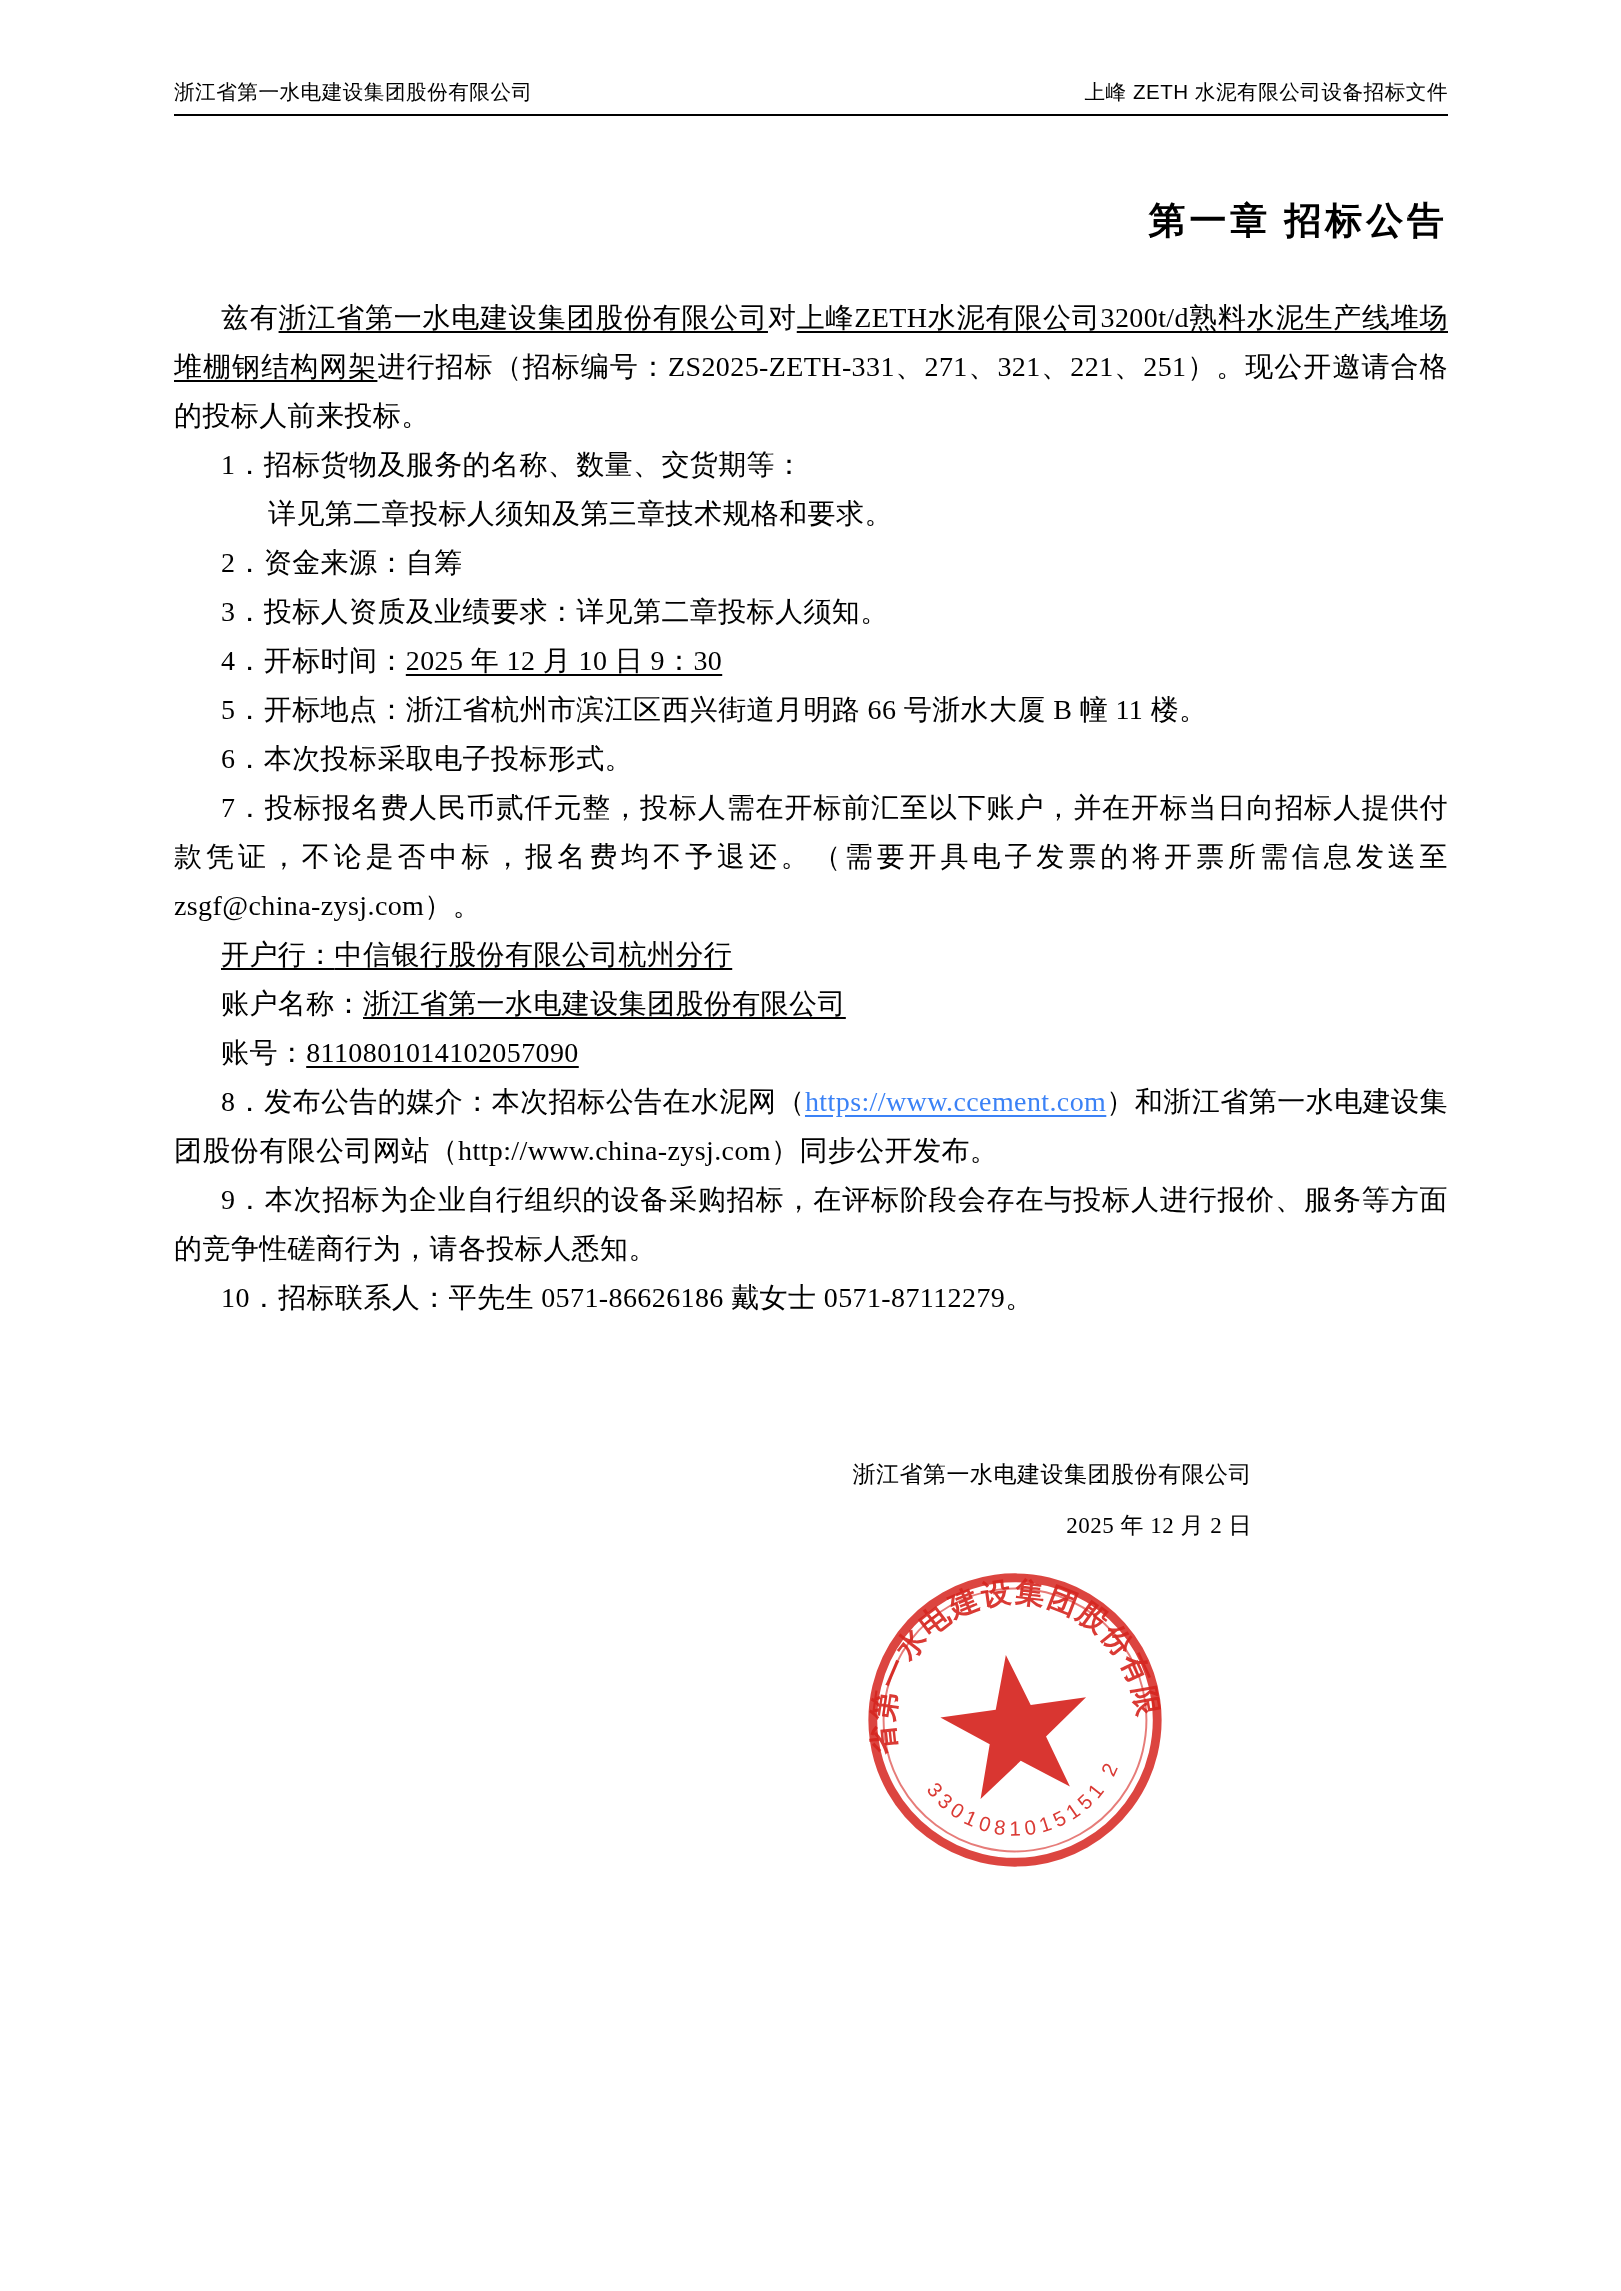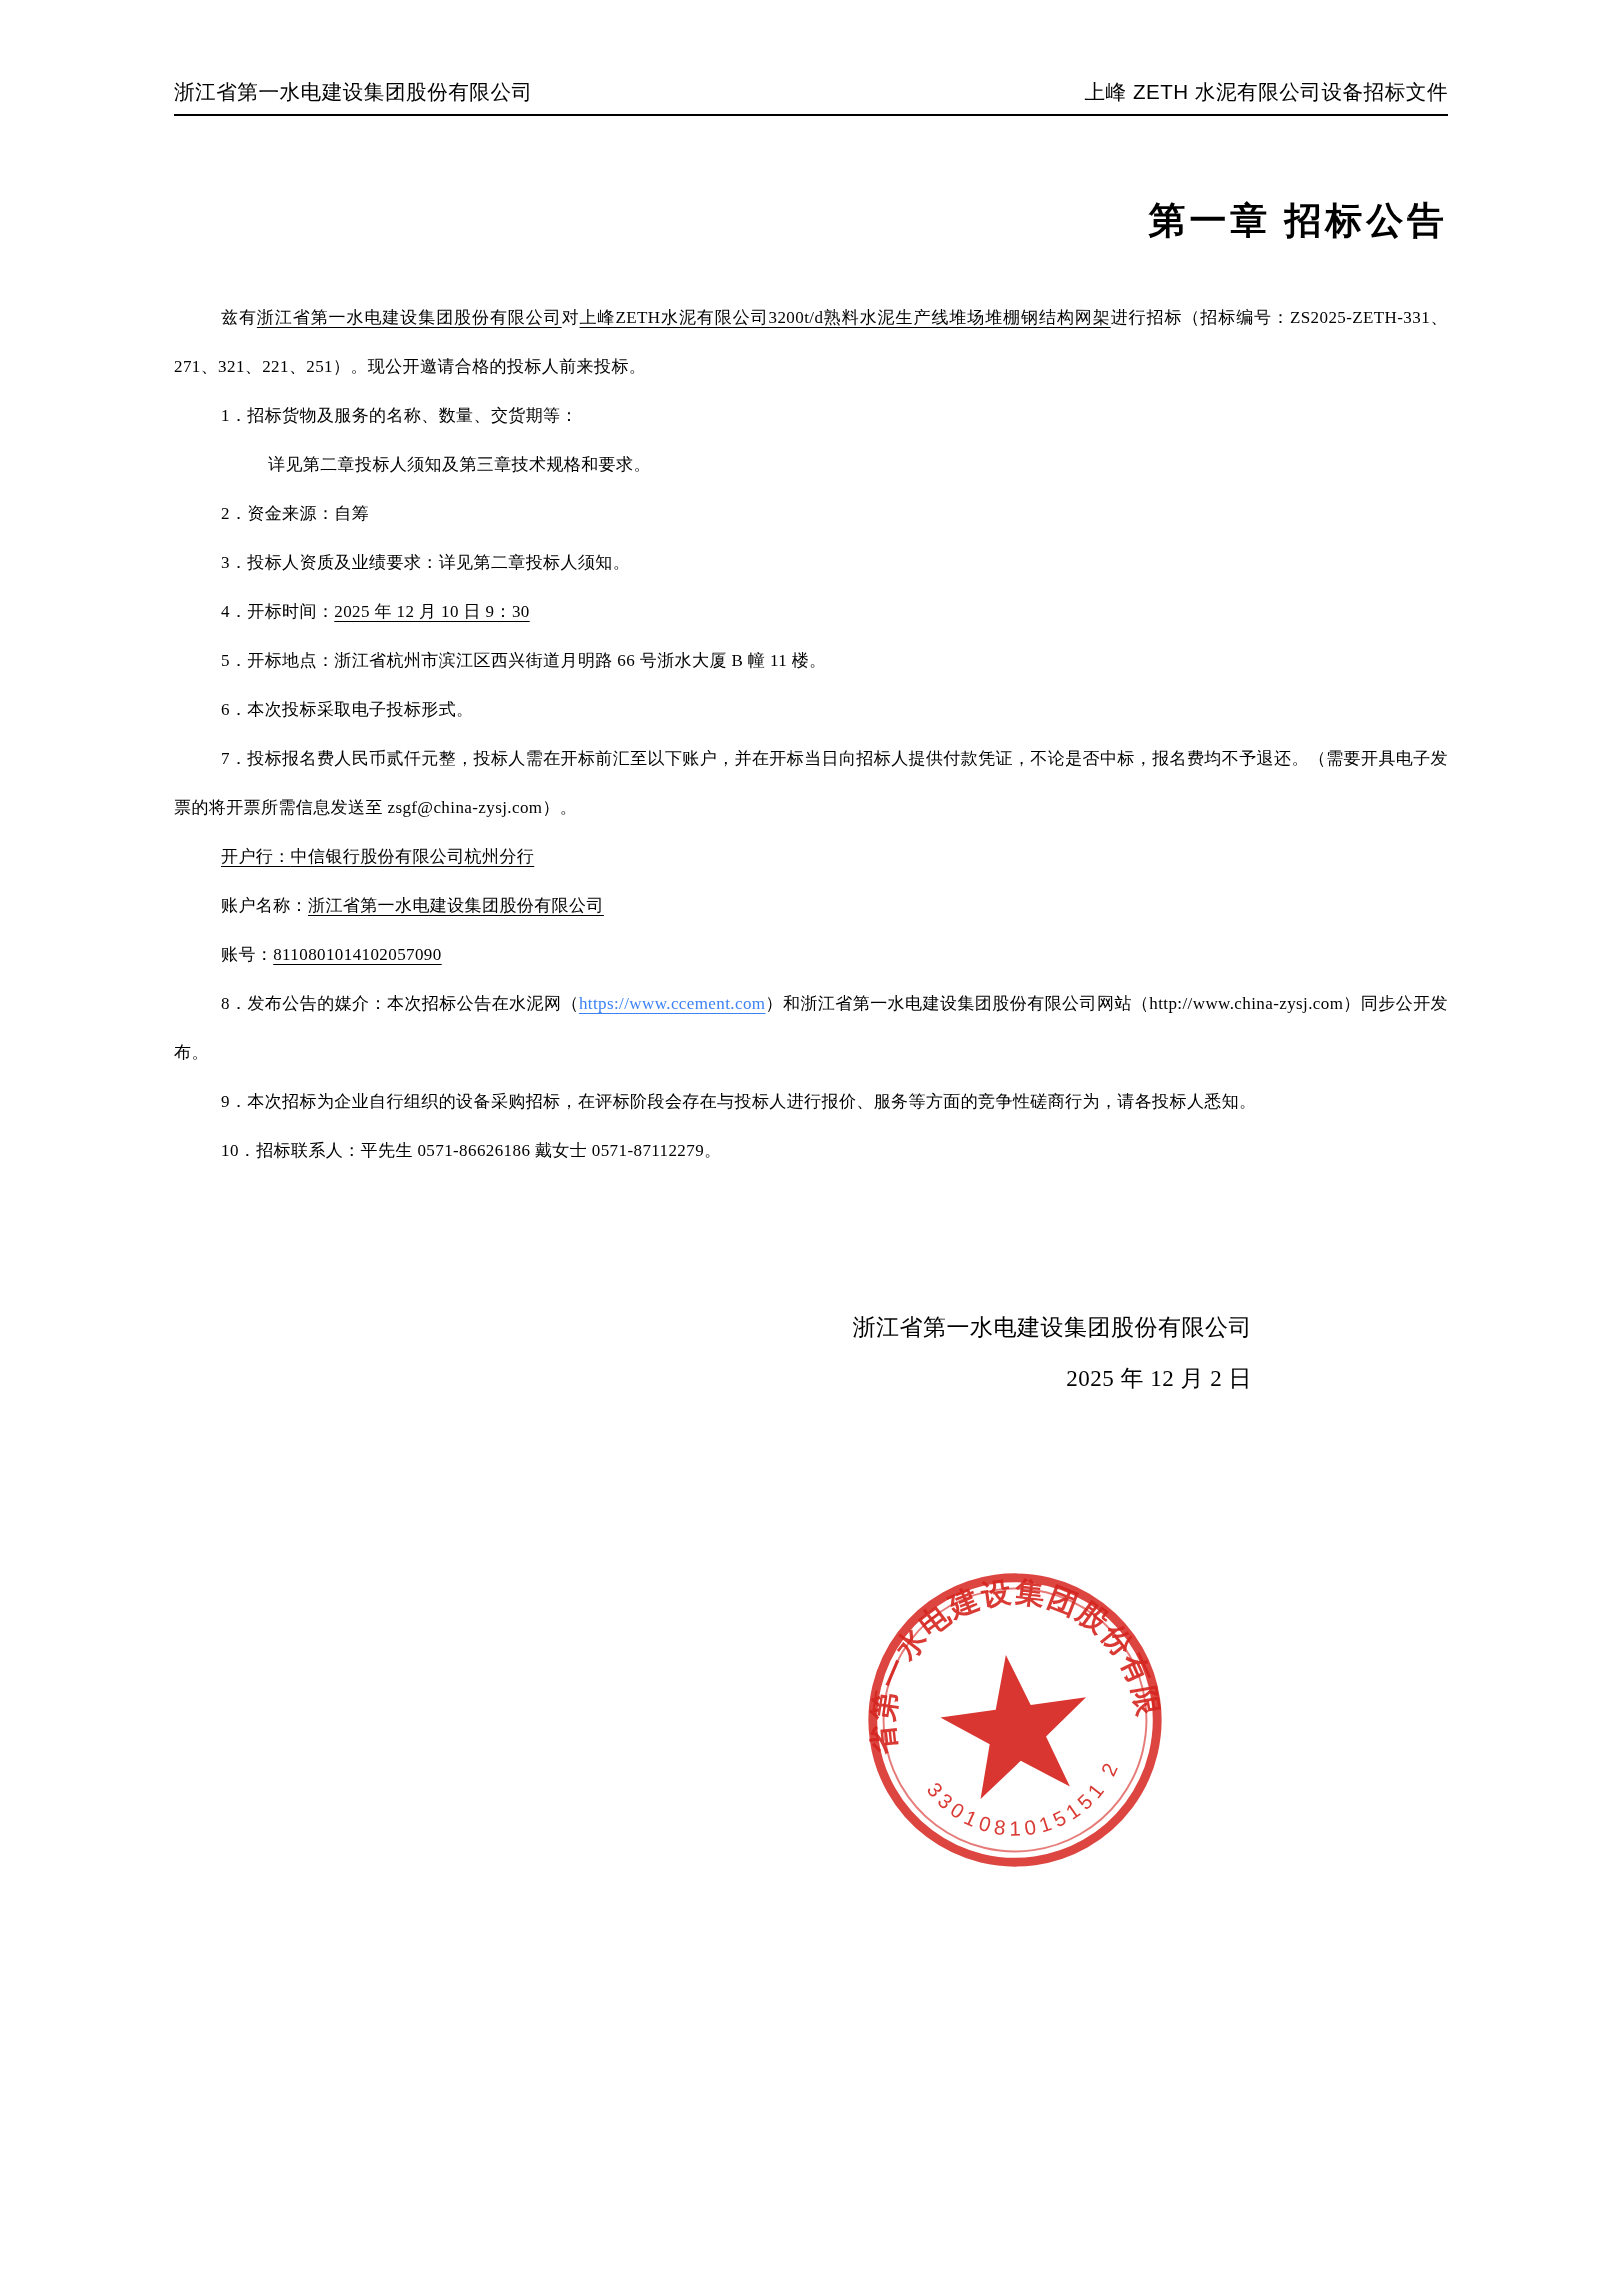--- a/index.html
+++ b/index.html
@@ -44,21 +44,21 @@
     text-align: right;
     font-size: 37px;
     font-weight: bold;
     letter-spacing: 3.9px;
     margin-top: 80px;
     margin-bottom: 47px;
     font-family: "Liberation Serif", serif;
   }
   
   .para {
-    font-size: 17px;
+    font-size: 28px;
     line-height: 49px;
     text-align: justify;
     margin: 0;
     letter-spacing: 0.4px;
   }
   .indent2 {
     text-indent: 47px;
   }
   .indent-num {
     padding-left: 47px;

